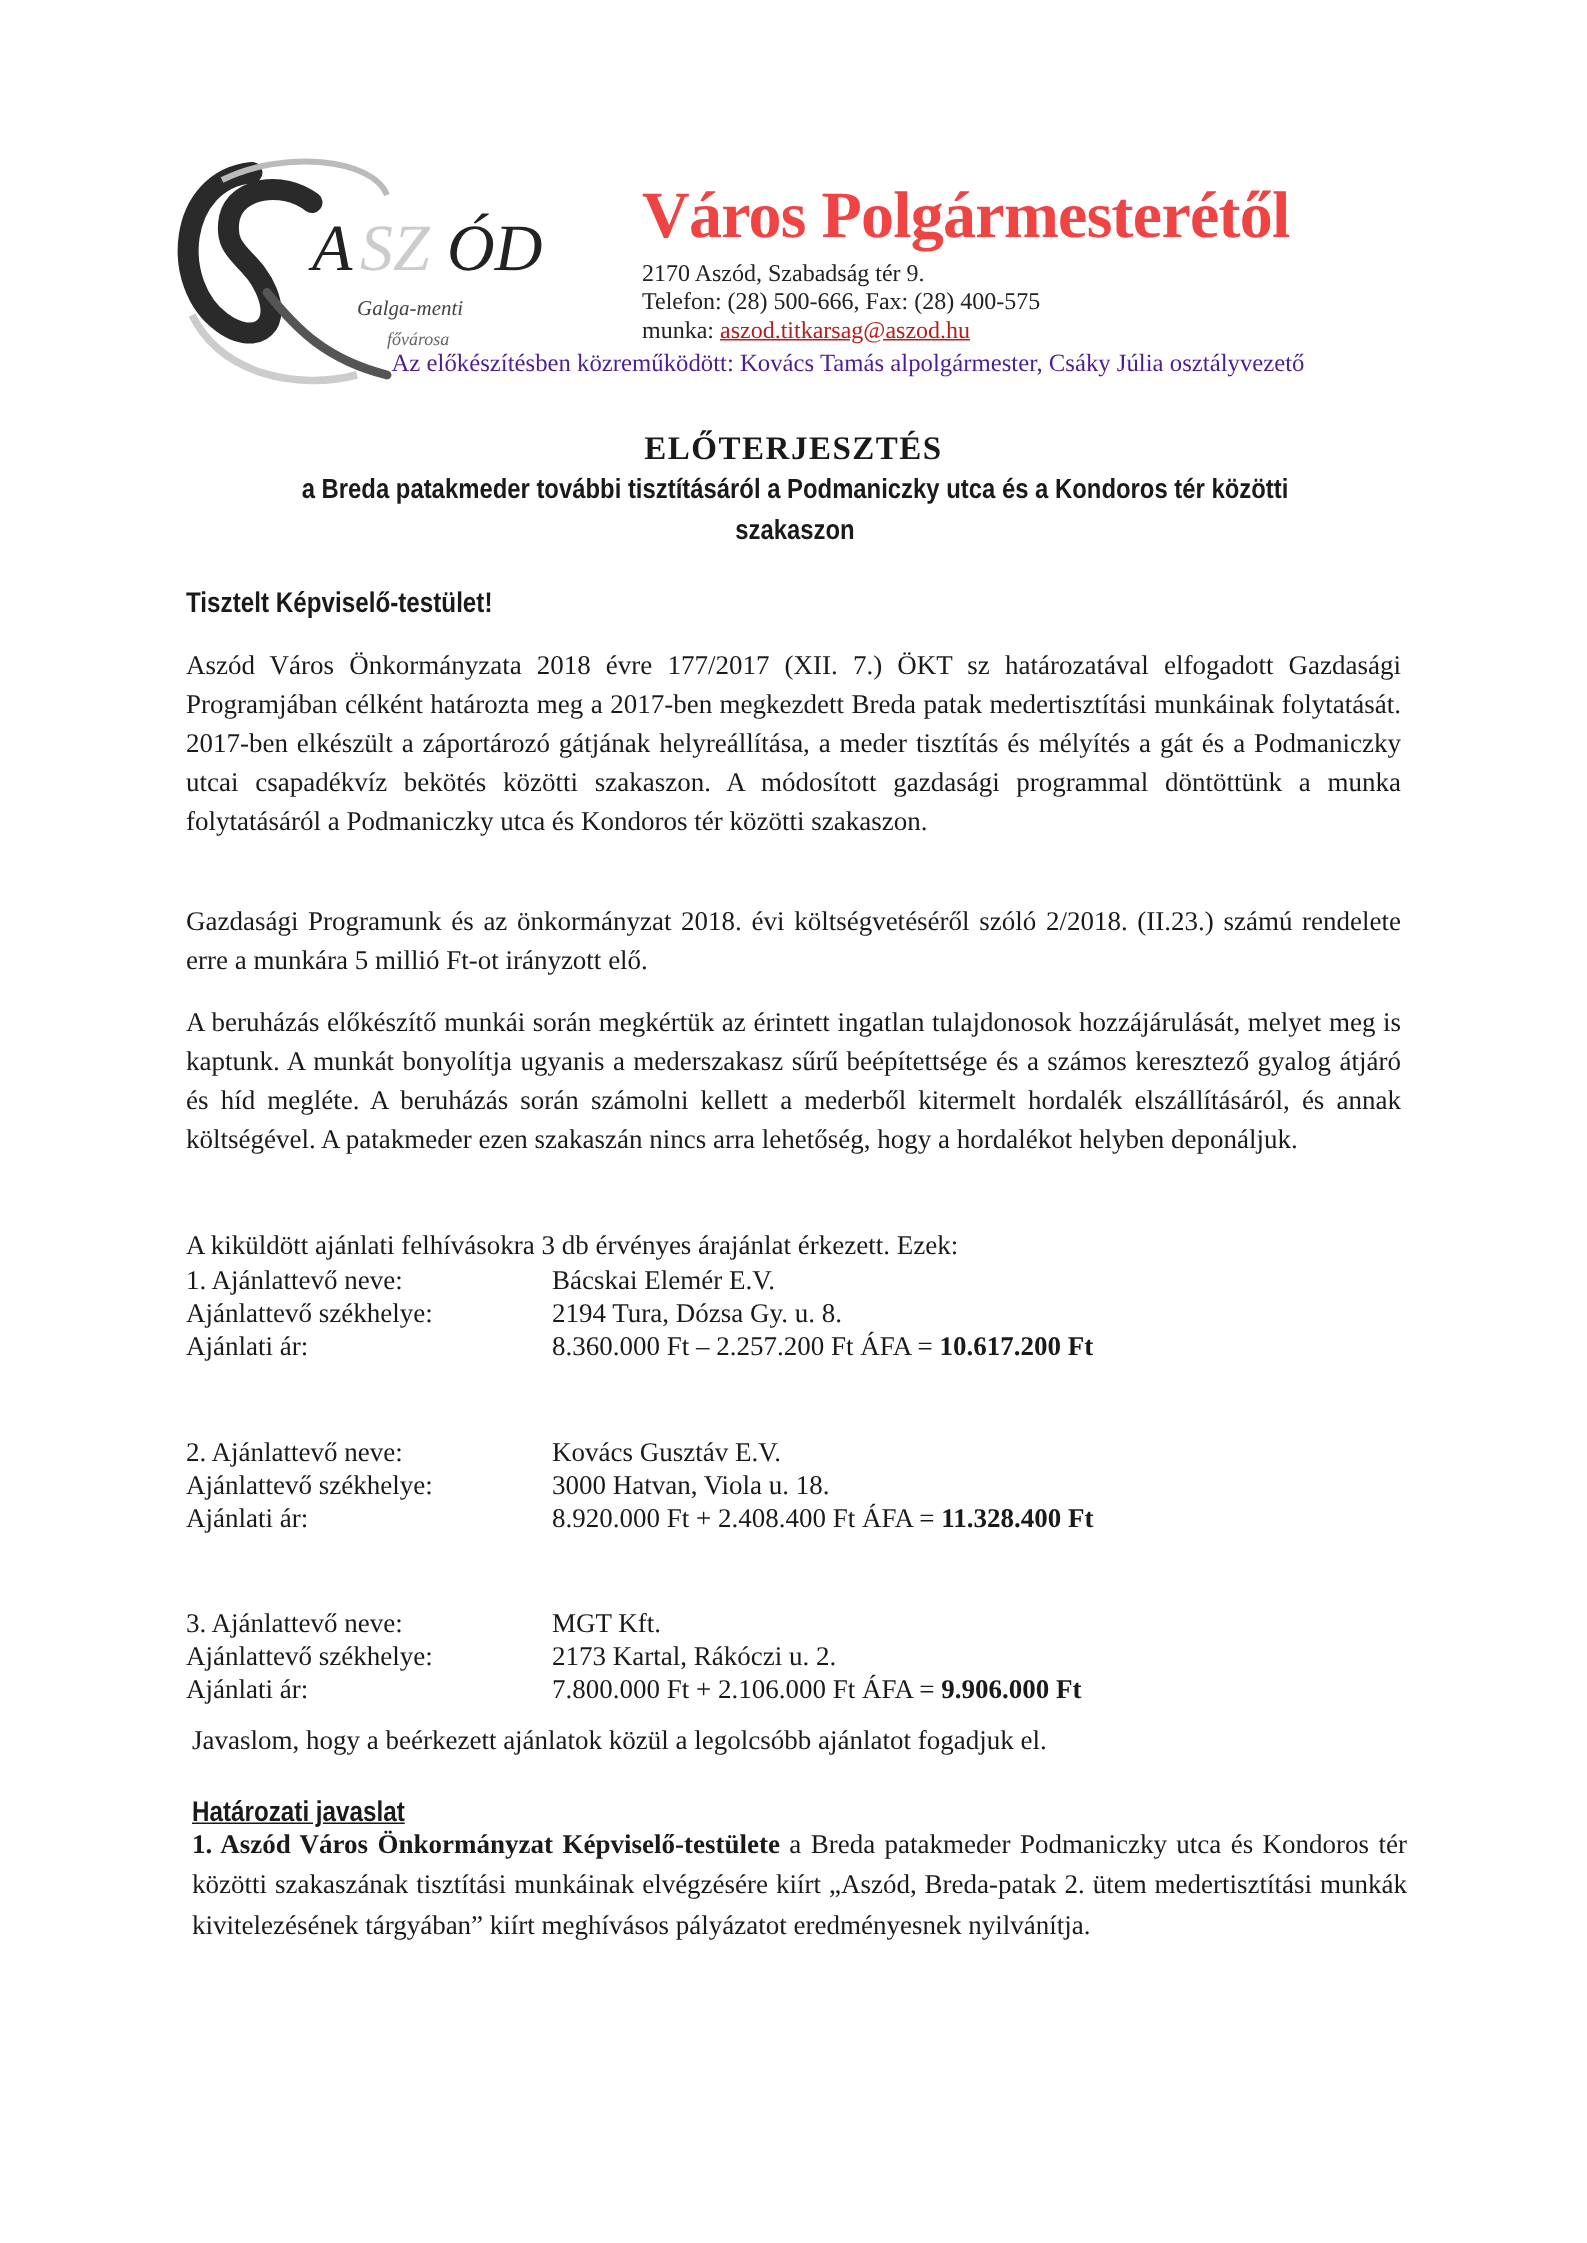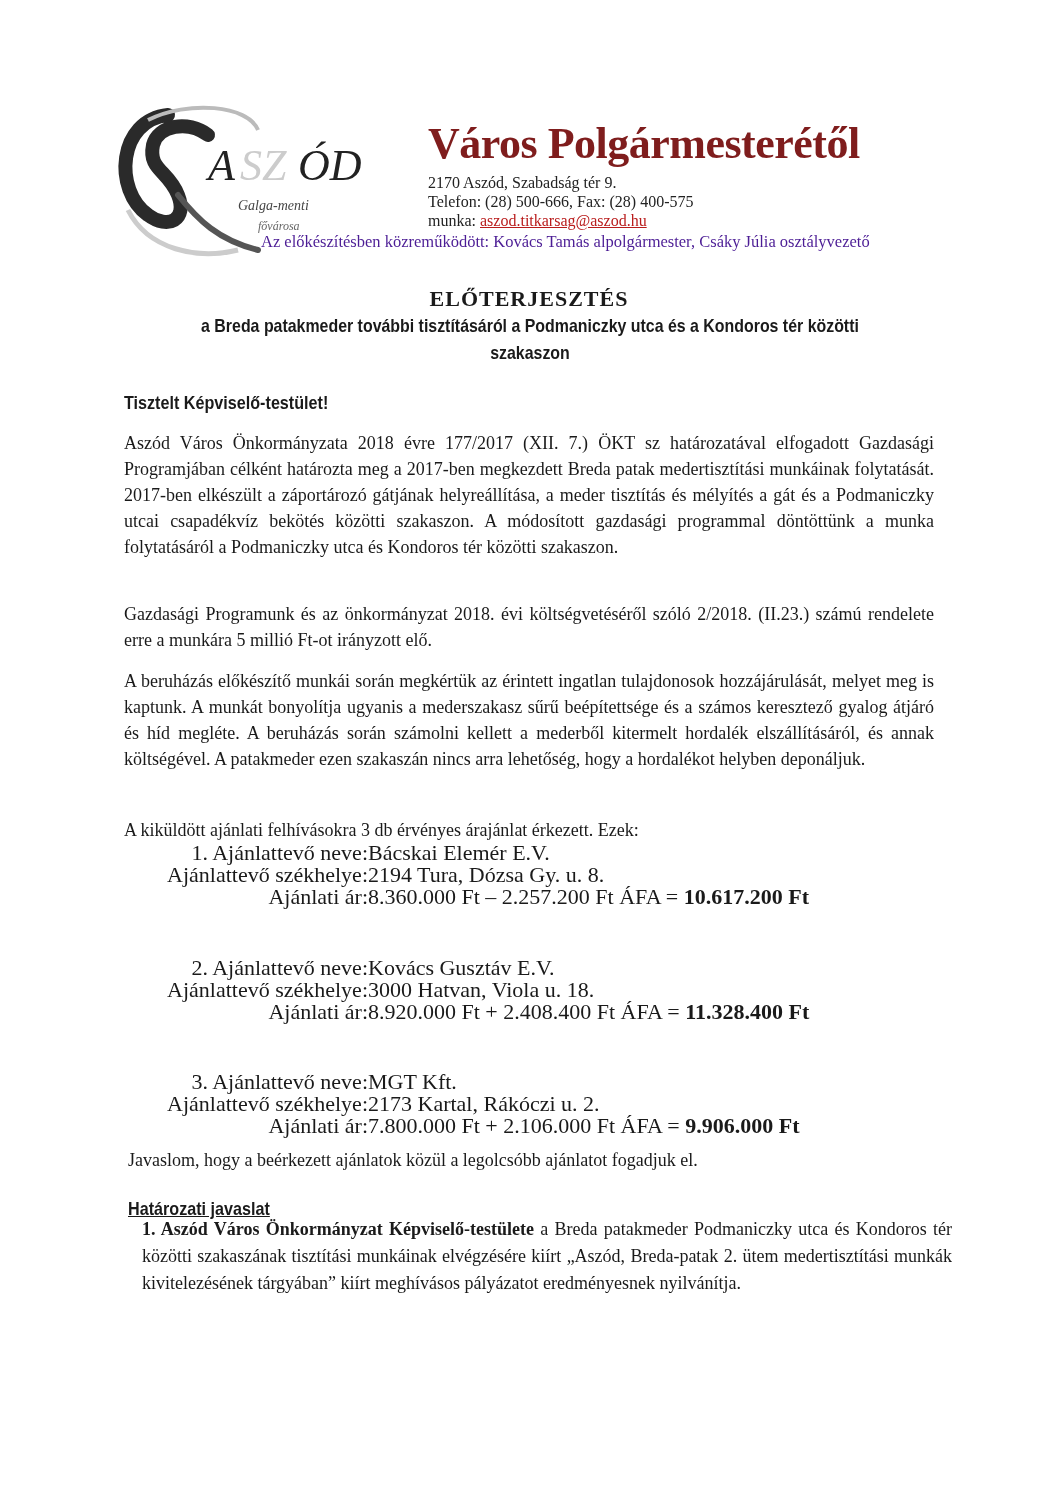--- a/index.html
+++ b/index.html
@@ -1,47 +1,47 @@
 <!DOCTYPE html>
 <html><head>
   <meta charset="utf-8">
   <style>
     html, body { margin: 0; padding: 0; background: #ffffff; }
     body { width: 1058px; height: 1495px; position: relative; overflow: hidden;
            font-family: "Liberation Serif", "DejaVu Serif", serif; color: #1a1a1a; }
     .abs { position: absolute; }
     .logo { left: 108px; top: 100px; width: 270px; height: 160px; }
-    .title { left: 428px; top: 118px; font-size: 44px; font-weight: bold; letter-spacing: -0.5px; color: #7f1d1d; }
+    .title { left: 428px; top: 118px; font-size: 44px; font-weight: bold; letter-spacing: -0.5px; color: #ef4444; }
     .addr { left: 428px; font-size: 16px; color: #222; }
     .addr.l1 { top: 174px; text-align: right; }
     .addr.l2 { top: 193px; }
     .addr.l3 { top: 212px; }
     .addr a { color: #b91c1c; text-decoration: underline; }
     .prep { left: 261px; top: 232px; font-size: 16.5px; color: #4c1d95; }
     .doc-heading { left: 0; width: 1058px; top: 286px; text-align: center; font-size: 22px; font-weight: bold; letter-spacing: 1px; }
     .subtitle { left: 110px; width: 840px; top: 312px; text-align: center; font-size: 18.5px; font-weight: bold; line-height: 27px;
                 font-family: "Liberation Sans", "DejaVu Sans", sans-serif; transform: scaleX(0.86); transform-origin: center top; }
     .salute { left: 124px; top: 392px; font-size: 19px; font-weight: bold; font-family: "Liberation Sans", sans-serif;
               transform: scaleX(0.85); transform-origin: left top; }
     .para { left: 124px; width: 810px; font-size: 18px; line-height: 26px; text-align: justify; }
     .p1 { top: 430px; }
     .p2 { top: 601px; }
     .p3 { top: 668px; }
     .intro { left: 124px; top: 820px; font-size: 18px; }
-    .offer { left: 124px; width: 810px; font-size: 22px; line-height: 22px; text-align: right; }
+    .offer { left: 124px; width: 810px; font-size: 18px; line-height: 22px; }
     .offer .row { display: flex; }
     .offer .lbl { width: 244px; }
     .offer .val b { font-weight: bold; }
     .o1 { top: 842px; }
     .o2 { top: 957px; }
     .o3 { top: 1071px; }
     .recommend { left: 128px; top: 1150px; font-size: 18px; }
     .res-heading { left: 128px; top: 1198px; font-size: 19px; font-weight: bold; text-decoration: underline;
                    font-family: "Liberation Sans", sans-serif; transform: scaleX(0.85); transform-origin: left top; }
-    .res-body { left: 128px; width: 810px; top: 1216px; font-size: 18px; line-height: 27px; text-align: justify; margin-left: 14px; }
+    .res-body { left: 128px; width: 810px; top: 1216px; font-size: 18px; line-height: 27px; text-align: justify; }
     .res-body b { font-weight: bold; }
   </style>
 </head>
 <body>
 
 <div class="abs logo">
   <svg width="270" height="160" viewBox="0 0 270 160">
     <path d="M60 15 C10 20 5 90 40 115 C60 130 80 120 70 95 C60 70 40 70 45 45 C50 25 80 20 100 35" fill="none" stroke="#2a2a2a" stroke-width="14" stroke-linecap="round"></path>
     <path d="M70 95 C90 120 110 140 150 150" fill="none" stroke="#555" stroke-width="6" stroke-linecap="round"></path>
     <path d="M40 20 C80 0 140 5 150 30" fill="none" stroke="#bbb" stroke-width="4"></path>

